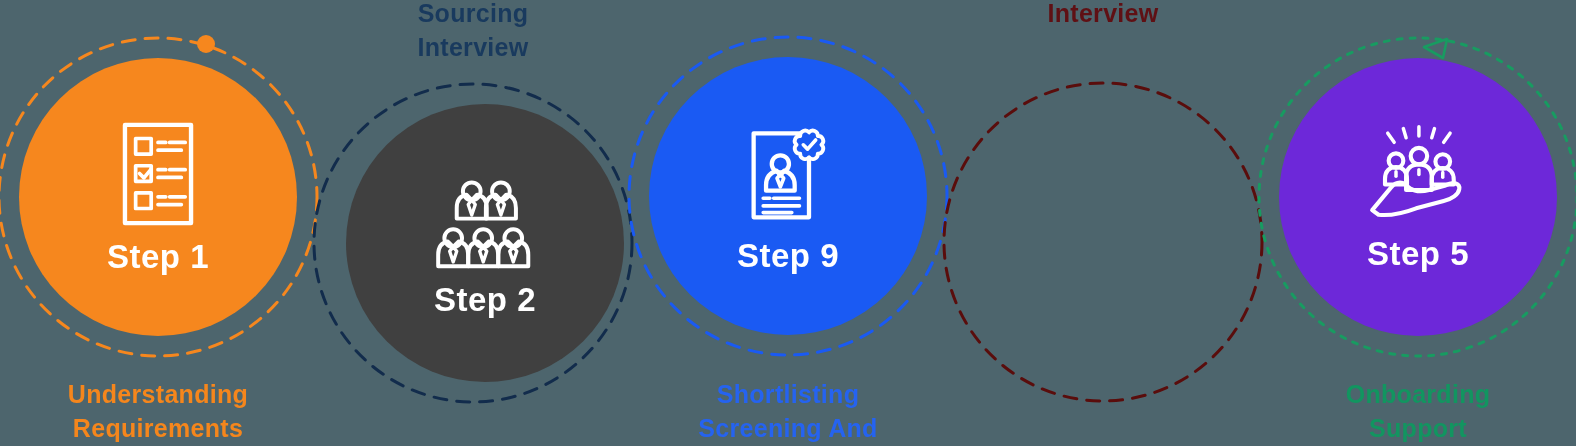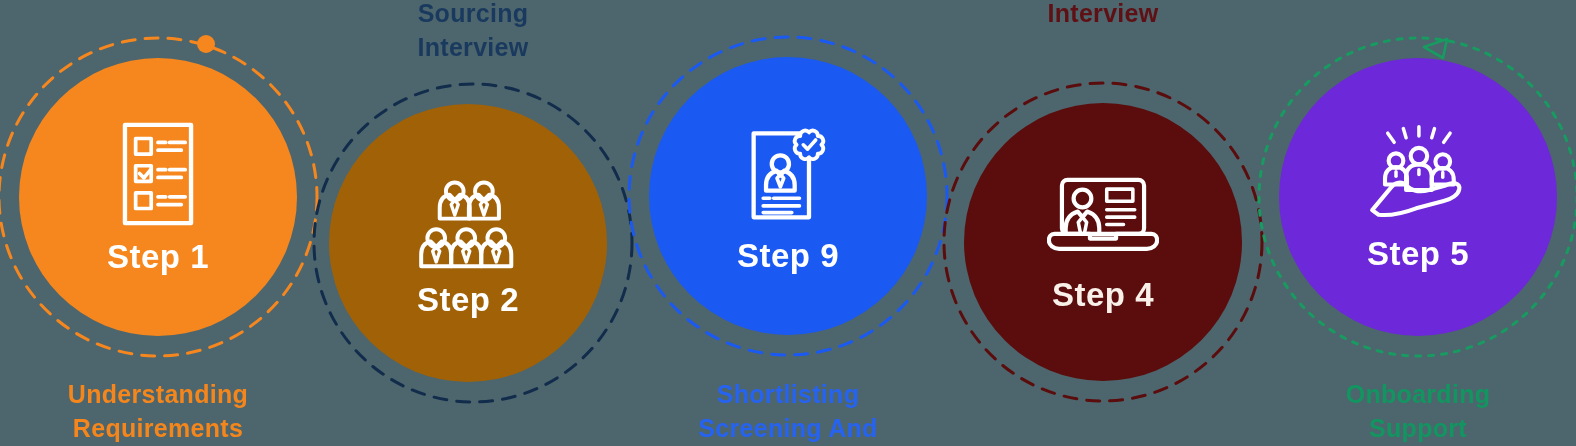--- a/index.html
+++ b/index.html
@@ -52,21 +52,21 @@
         <rect class="ic-thin" x="15" y="45" width="16" height="16"></rect>
         <path class="ic-thin" d="M19,53 l4.5,4.5 l7.5,-9"></path>
         <path class="ic-thin" d="M38,49 H46 M50,49 H66 M38,57 H62"></path>
         <rect class="ic-thin" x="15" y="73" width="16" height="16"></rect>
         <path class="ic-thin" d="M38,77 H46 M50,77 H66 M38,85 H62"></path>
       </svg>
     </span>
     <div class="step-label" style="color: rgb(255, 255, 255);">Step 1</div>
   </div>
 
-  <div class="step-circle" style="left: 329px; top: 104px; background: #a16207;">
+  <div class="step-circle" style="left: 346px; top: 104px; background: #404040;">
     <span class="icon-wrap">
       <svg width="106" height="99" viewBox="0 0 120 112">
 
         <circle class="ic" cx="45" cy="24" r="10"></circle>
         <path class="ic" d="M28,55 V43 C28,33 33,29 39,28 L45,34 L51,28 C57,29 62,33 62,43 V55 Z"></path>
         <path class="ic-thin" d="M45,34 L41,39 L45,51 L49,39 Z"></path>
         <circle class="ic" cx="78" cy="24" r="10"></circle>
         <path class="ic" d="M61,55 V43 C61,33 66,29 72,28 L78,34 L84,28 C90,29 95,33 95,43 V55 Z"></path>
         <path class="ic-thin" d="M78,34 L74,39 L78,51 L82,39 Z"></path>
 
@@ -92,34 +92,20 @@
         <path class="ic" d="M27,74 V68 C27,59 32,55 38,53 L42,58 L46,53 C52,55 57,59 57,68 V74 Z"></path>
         <path class="ic-thin" d="M42,57 L38.5,61 L42,70 L45.5,61 Z"></path>
         <path class="ic-thin" d="M24,82 H31 M35,82 H62 M24,90 H62 M24,97 H54"></path>
         <path d="M85,26 A5.2,5.2 0 0 1 81.2,35.2 A5.2,5.2 0 0 1 72,39 A5.2,5.2 0 0 1 62.8,35.2 A5.2,5.2 0 0 1 59,26 A5.2,5.2 0 0 1 62.8,16.8 A5.2,5.2 0 0 1 72,13 A5.2,5.2 0 0 1 81.2,16.8 A5.2,5.2 0 0 1 85,26 Z" stroke="#ffffff" stroke-width="4" stroke-linejoin="round" style="fill: rgb(26, 90, 243);"></path>
         <path class="ic-thin" d="M66,26 l4.5,4.5 l8.5,-9.5"></path>
       </svg>
     </span>
     <div class="step-label" style="color: rgb(255, 255, 255);">Step 9</div>
   </div>
 
-  <div class="step-circle" style="left: 964px; top: 103px; background: rgb(90, 13, 12);">
-    <span class="icon-wrap">
-      <svg width="112" height="90" viewBox="0 0 120 96">
-        <rect class="ic" x="16" y="6" width="88" height="58" rx="6"></rect>
-        <circle class="ic" cx="38" cy="26" r="9.5"></circle>
-        <path class="ic" d="M20,64 V58 C20,47 27,42 33,40 L38,46 L43,40 C49,42 56,47 56,58 V64"></path>
-        <path class="ic-thin" d="M38,46 L33.5,51.5 L36,64 H40 L42.5,51.5 Z"></path>
-        <rect class="ic-thin" x="64" y="16" width="28" height="13"></rect>
-        <path class="ic-thin" d="M64,38 H94 M64,46 H94 M64,54 H82"></path>
-        <path class="ic" d="M8,64 H46 V69 H74 V64 H112 C116,64 118,67 118,71 C118,76 113,80 107,80 H13 C7,80 2,76 2,71 C2,67 4,64 8,64 Z"></path>
-      </svg>
-    </span>
-    <div class="step-label" style="color: rgb(249, 241, 233);">Step 4</div>
-  </div>
 
   <div class="step-circle" style="left: 1279px; top: 58px; background: #6d28d9;">
     <span class="icon-wrap">
       <svg width="110" height="99" viewBox="0 0 120 108">
         <path class="ic-thin" d="M34,20 L27,10 M47,15 L44,5 M61,13 L61,3 M75,15 L78,5 M88,20 L95,10"></path>
         <circle class="ic" cx="36" cy="40" r="8"></circle>
         <path class="ic" d="M24,66 V60 C24,51 29,47 36,47 C43,47 48,51 48,60 V66 Z"></path>
         <path class="ic-thin" d="M36,52 V57"></path>
         <circle class="ic" cx="87" cy="41" r="8"></circle>
         <path class="ic" d="M75,66 V61 C75,52 80,48 87,48 C94,48 99,52 99,61 V66 Z"></path>

